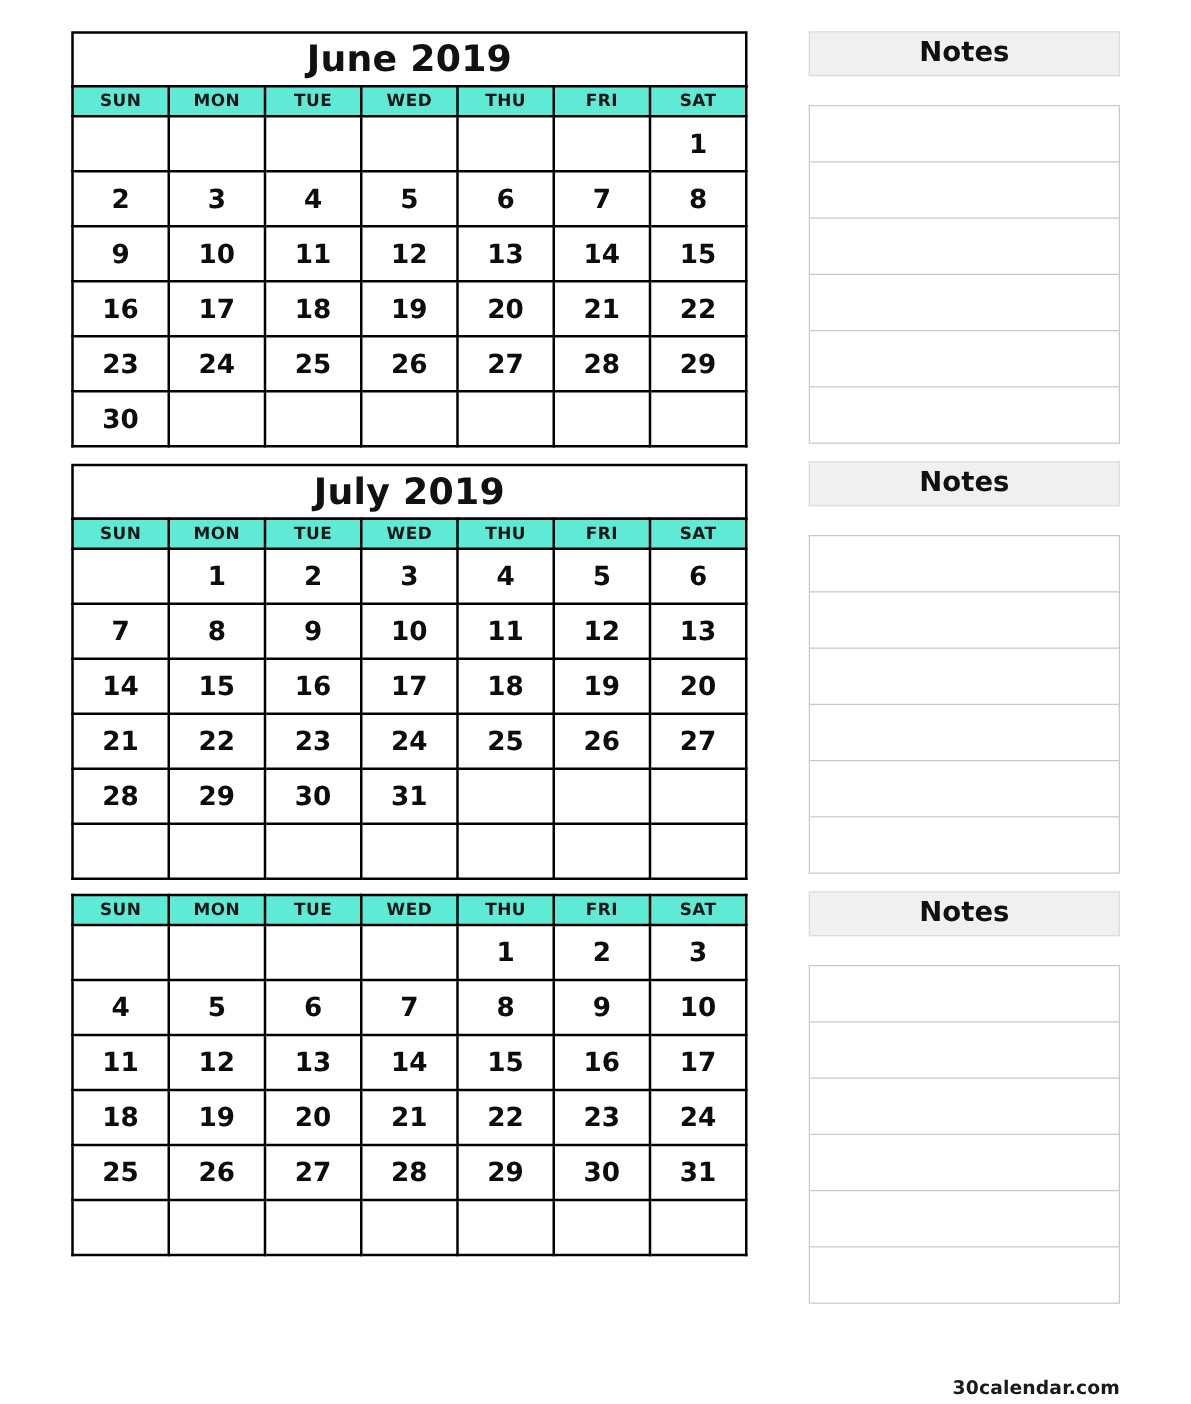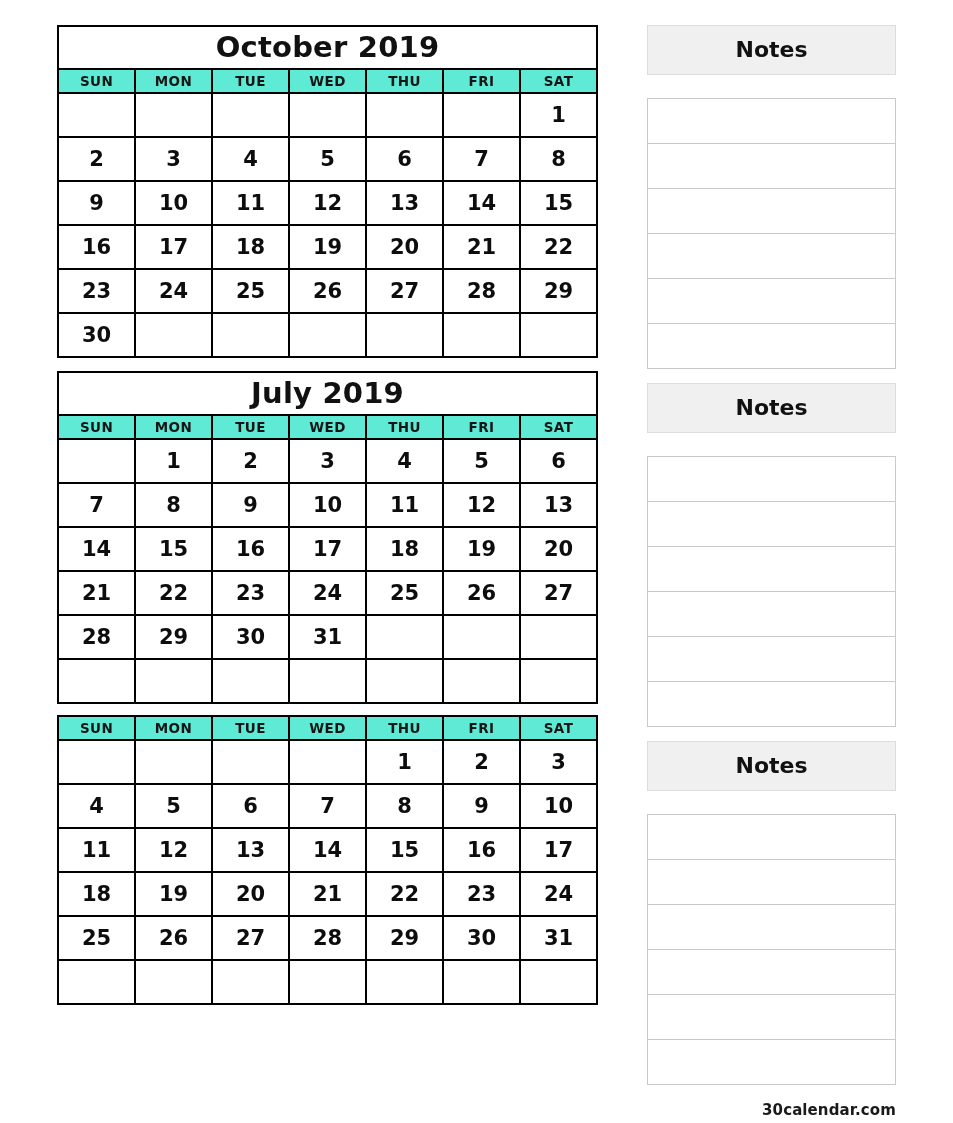--- a/index.html
+++ b/index.html
@@ -92,21 +92,21 @@
   
   .notes-col {
     position: absolute;
     left: 647px;
     top: 25px;
     width: 249px;
   }
   .notes-block { margin-bottom: 14px; }
 
   .notes-head {
-    height: 50px;
+    height: 36px;
     background: #f0f0f0;
     border: 1px solid #dcdcdc;
     box-sizing: border-box;
     display: flex;
     align-items: center;
     justify-content: center;
   }
   .notes-head-label {
     font-size: 22px;
     font-weight: 700;
@@ -143,21 +143,21 @@
   }
 </style>
 </head>
 <body>
 
 <div class="page">
 
   <div class="cal-col">
       <div class="month-block">
         <div class="month-title-row">
-          <span class="month-title">October 2019</span>
+          <span class="month-title">June 2019</span>
         </div>
         <table class="cal-grid">
           <thead>
             <tr>
               <th>SUN</th>
               <th>MON</th>
               <th>TUE</th>
               <th>WED</th>
               <th>THU</th>
               <th>FRI</th>

